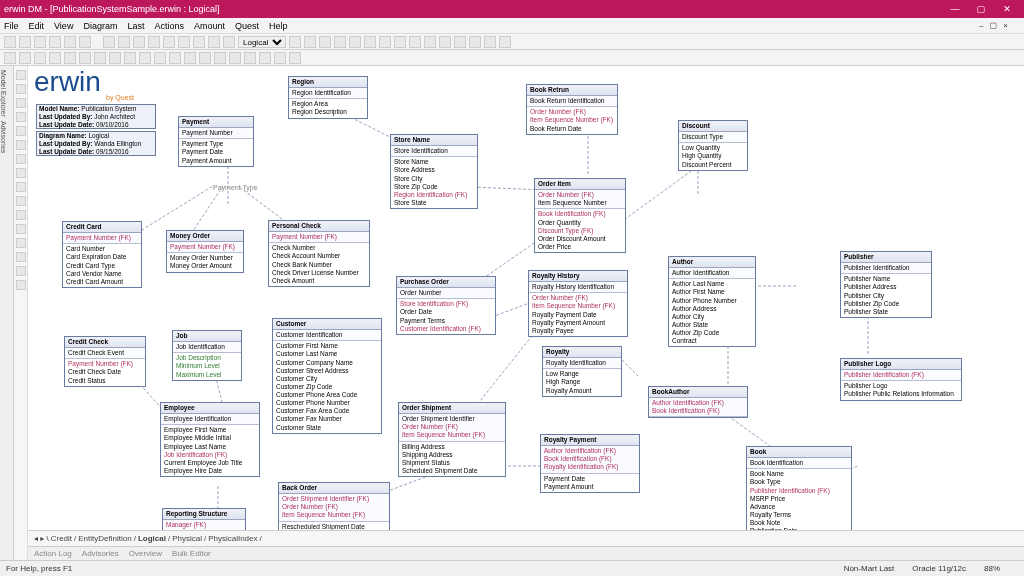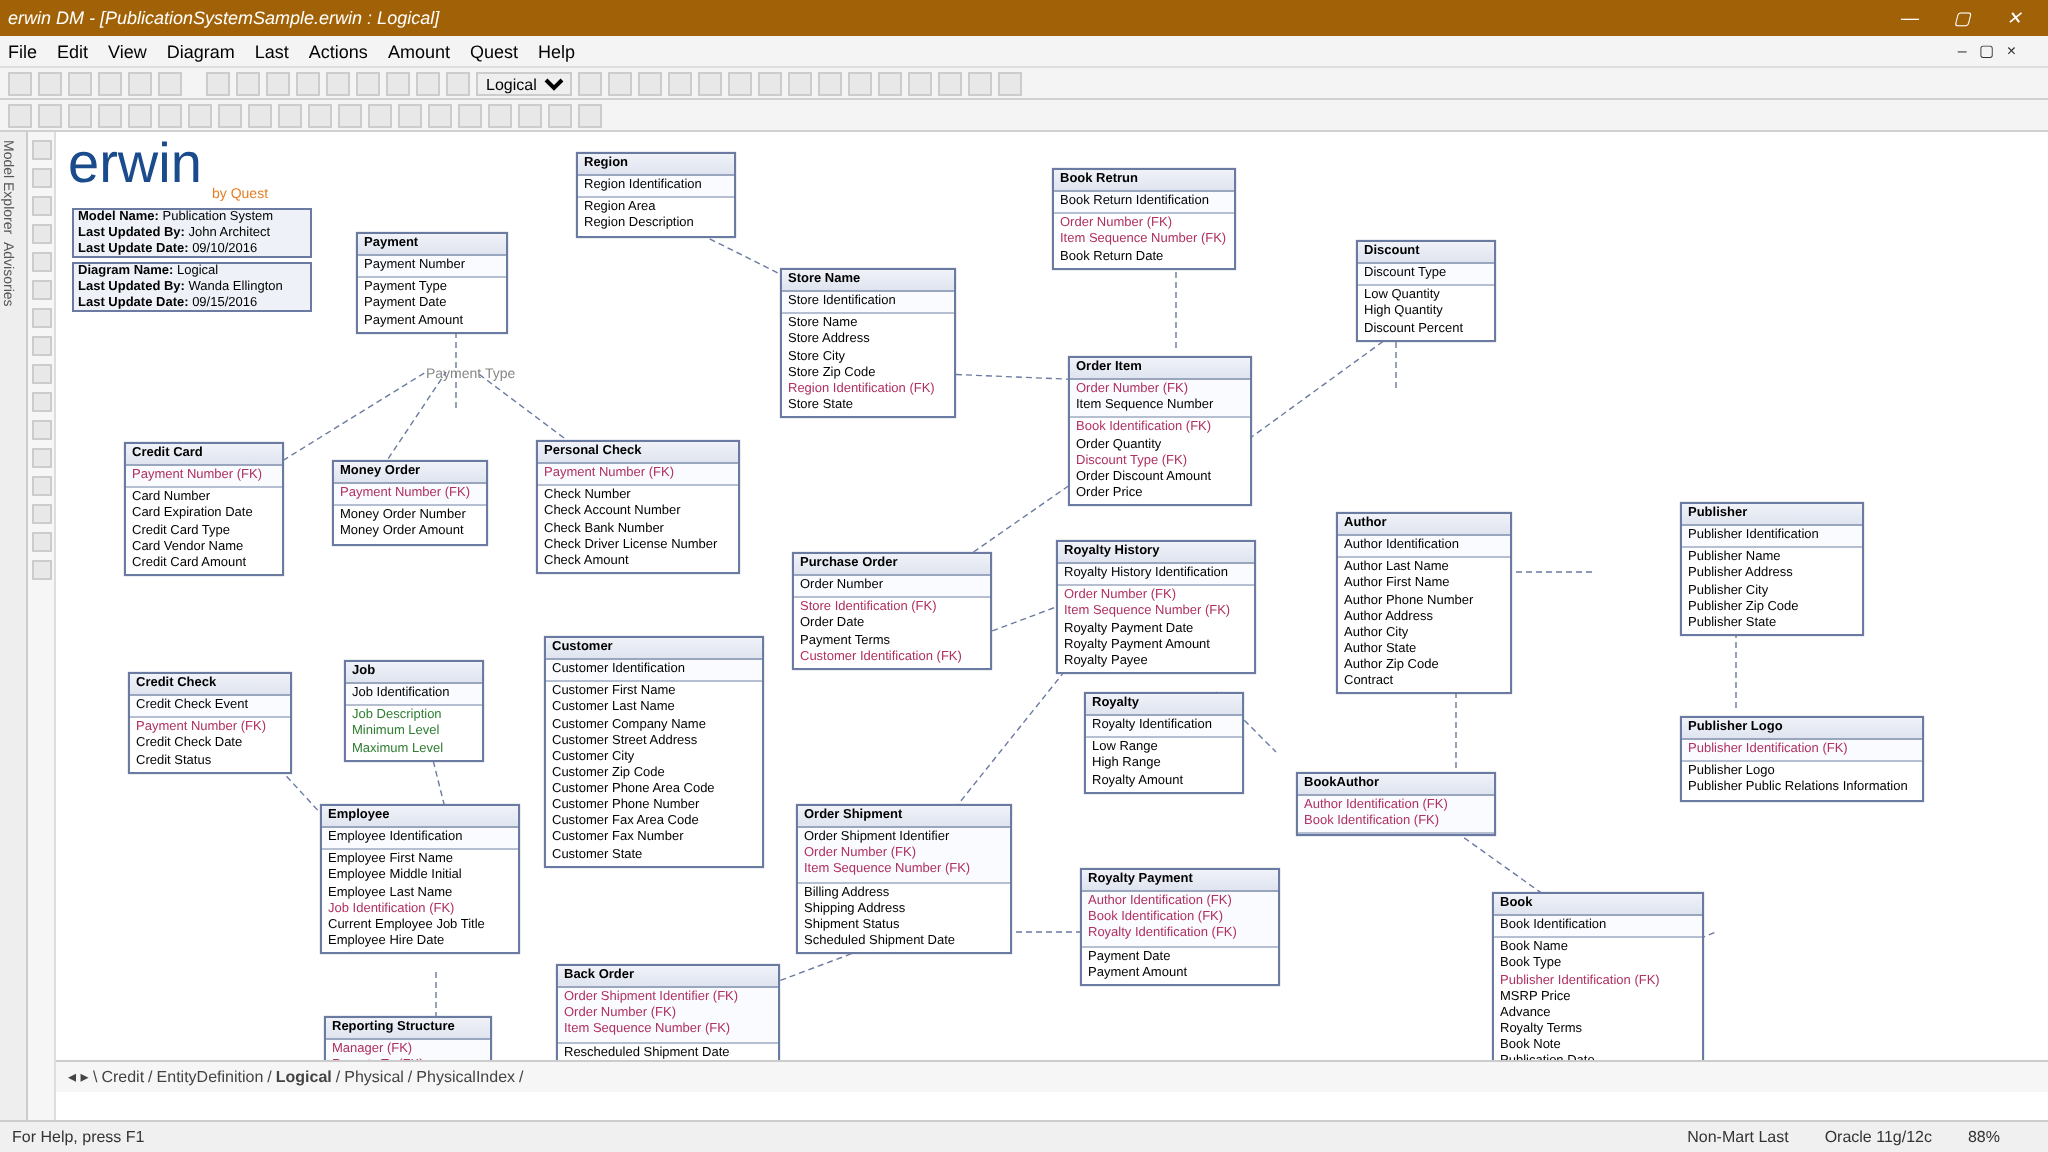--- a/index.html
+++ b/index.html
@@ -1,17 +1,17 @@
 <!DOCTYPE html>
 <html><head>
 <meta charset="utf-8">
 <style>
 * { margin:0; padding:0; box-sizing:border-box; font-family:"Segoe UI",Tahoma,sans-serif; }
 body { width:1024px; height:576px; overflow:hidden; background:#f0f0f0; position:relative; }
-.titlebar { height:18px; background:#a16207; color:#fff; display:flex; align-items:center; font-size:9px; padding:0 4px;font-style:italic; }
+.titlebar { height:18px; background:#be185d; color:#fff; display:flex; align-items:center; font-size:9px; padding:0 4px; }
 .titlebar .spacer{flex:1}
 .winbtn{width:26px;text-align:center}
 .menubar { height:16px; background:#f4f4f4; font-size:9px; display:flex; align-items:center; padding:0 4px; border-bottom:1px solid #ddd;}
 .menubar span{margin-right:10px}
 .doc-close{margin-left:auto;font-size:8px;letter-spacing:2px;color:#333}
 .toolbar { height:16px; background:#f4f4f4; border-bottom:1px solid #d0d0d0; display:flex; align-items:center; padding:0 4px; gap:3px;}
 .toolbar .tb{width:12px;height:12px;background:#e8e8e8;border:1px solid #ccc;}
 .toolbar select{font-size:8px;height:12px;border:1px solid #ccc;}
 .workspace{position:absolute; top:66px; left:0; right:0; bottom:16px; background:#fff;}
 .side-tabs{position:absolute;left:0;top:0;bottom:0;width:14px;background:#eee;border-right:1px solid #ccc;}
@@ -506,20 +506,26 @@
       <span>/</span>
     <span>EntityDefinition</span>
       <span>/</span>
     <span style="font-weight:bold">Logical</span>
       <span>/</span>
     <span>Physical</span>
       <span>/</span>
     <span>PhysicalIndex</span>
       <span>/</span>
   </div>
+  <div class="lower-tabs">
+    <span>Action Log</span>
+    <span>Advisories</span>
+    <span>Overview</span>
+    <span>Bulk Editor</span>
+  </div>
 </div>
 
 <div class="statusbar">
   <span>For Help, press F1</span>
   <div class="spacer"></div>
   <span>Non-Mart Last</span>
   <span>Oracle 11g/12c</span>
   <span>88%</span>
 </div>
 

